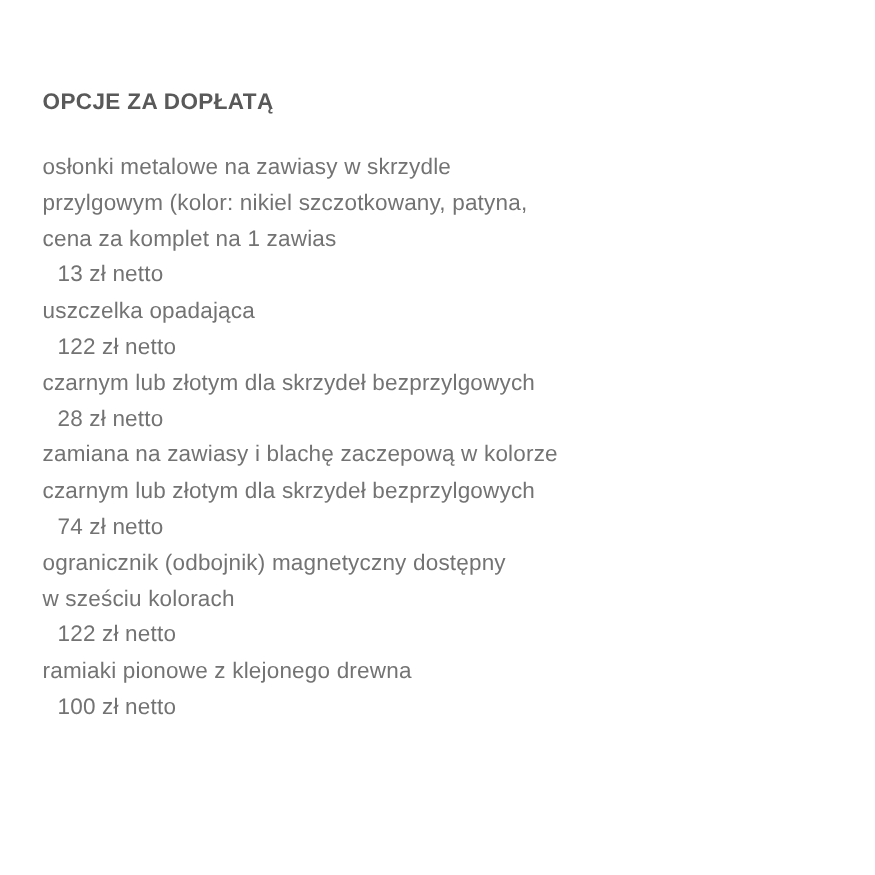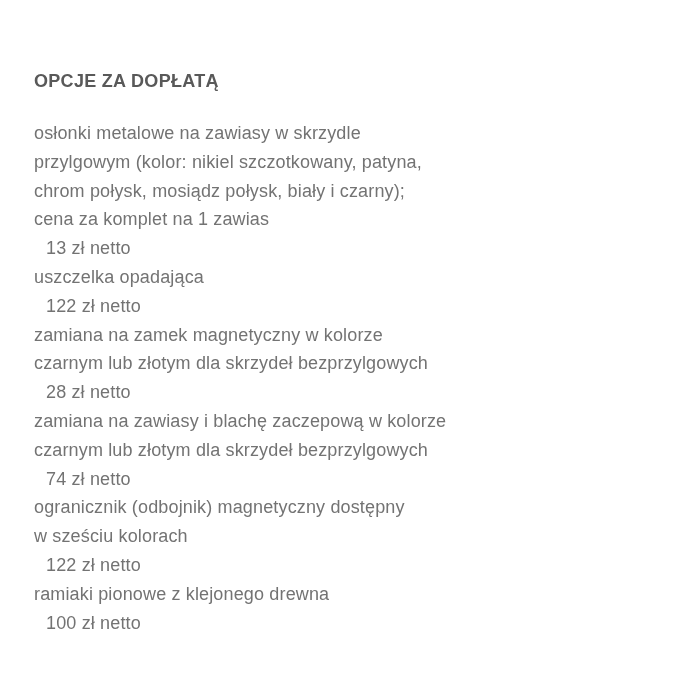--- a/index.html
+++ b/index.html
@@ -47,36 +47,34 @@
 
 <main class="page">
 
   <h1 class="title">OPCJE ZA DOPŁATĄ</h1>
 
   <section class="price-list">
 
     <div class="item">
       <span class="line">osłonki metalowe na zawiasy w skrzydle</span>
       <span class="line">przylgowym (kolor: nikiel szczotkowany, patyna,</span>
-      <span class="line">chrom połysk, mosiądz połysk, biały i czarny);</span>
       <div class="line price-row">
         <span class="desc">cena za komplet na 1 zawias</span>
         <span class="price">13 zł netto</span>
       </div>
     </div>
 
     <div class="item">
       <div class="line price-row">
         <span class="desc">uszczelka opadająca</span>
         <span class="price">122 zł netto</span>
       </div>
     </div>
 
     <div class="item">
-      <span class="line">zamiana na zamek magnetyczny w kolorze</span>
       <div class="line price-row">
         <span class="desc">czarnym lub złotym dla skrzydeł bezprzylgowych</span>
         <span class="price">28 zł netto</span>
       </div>
     </div>
 
     <div class="item">
       <span class="line">zamiana na zawiasy i blachę zaczepową w kolorze</span>
       <div class="line price-row">
         <span class="desc">czarnym lub złotym dla skrzydeł bezprzylgowych</span>

